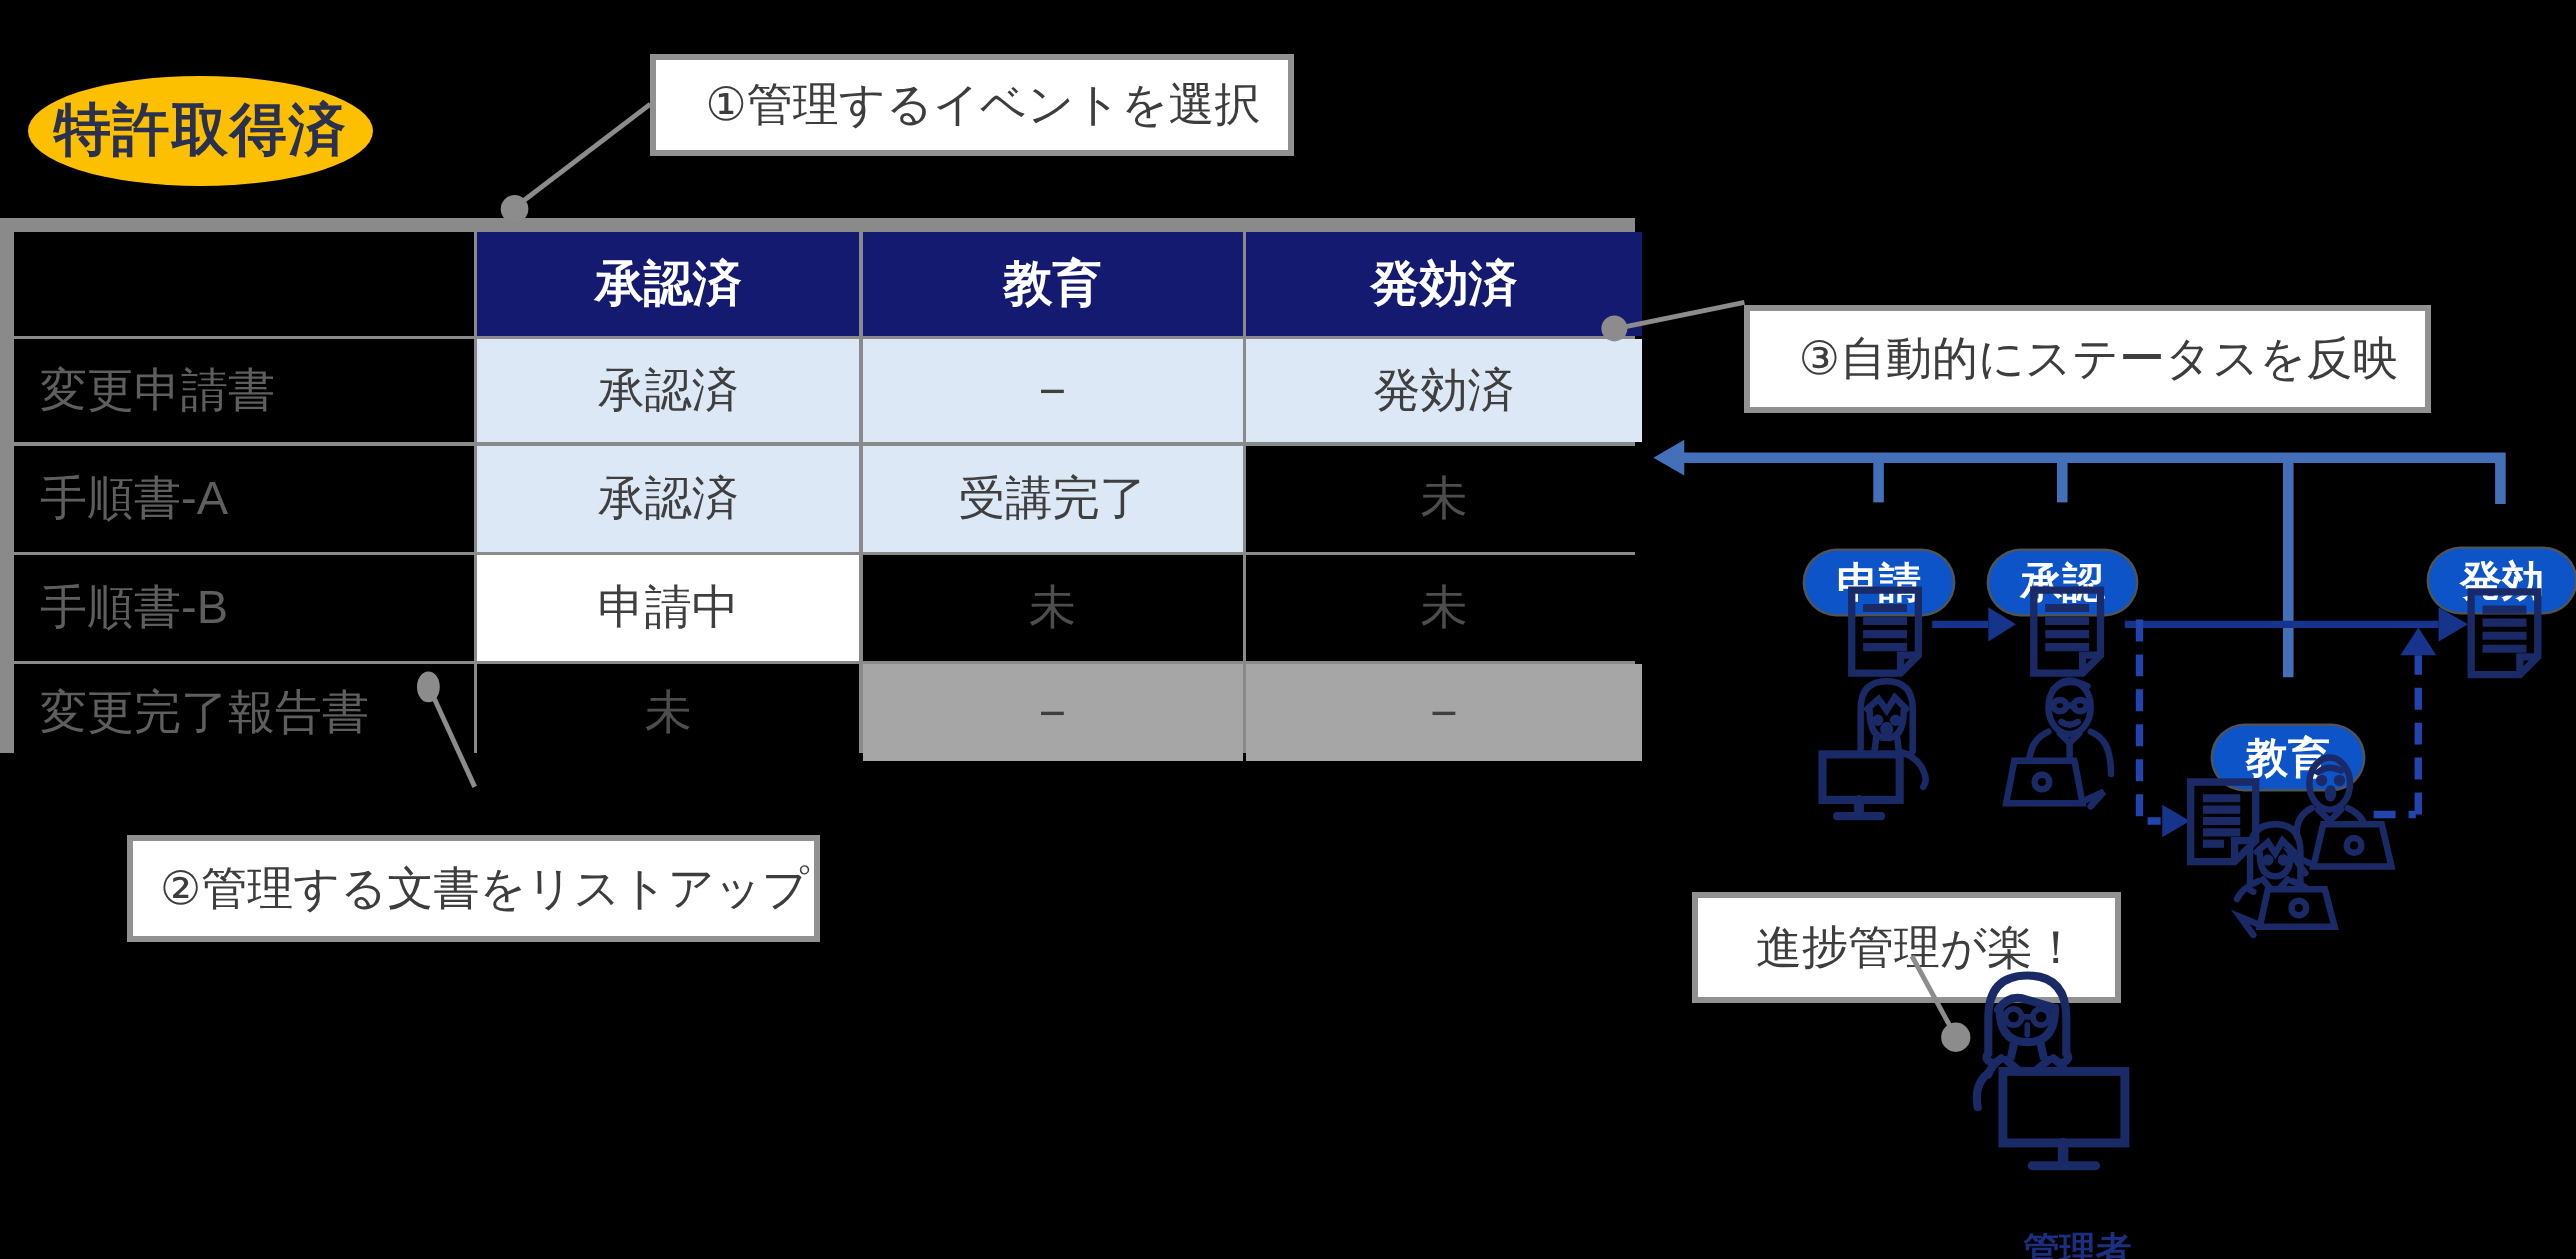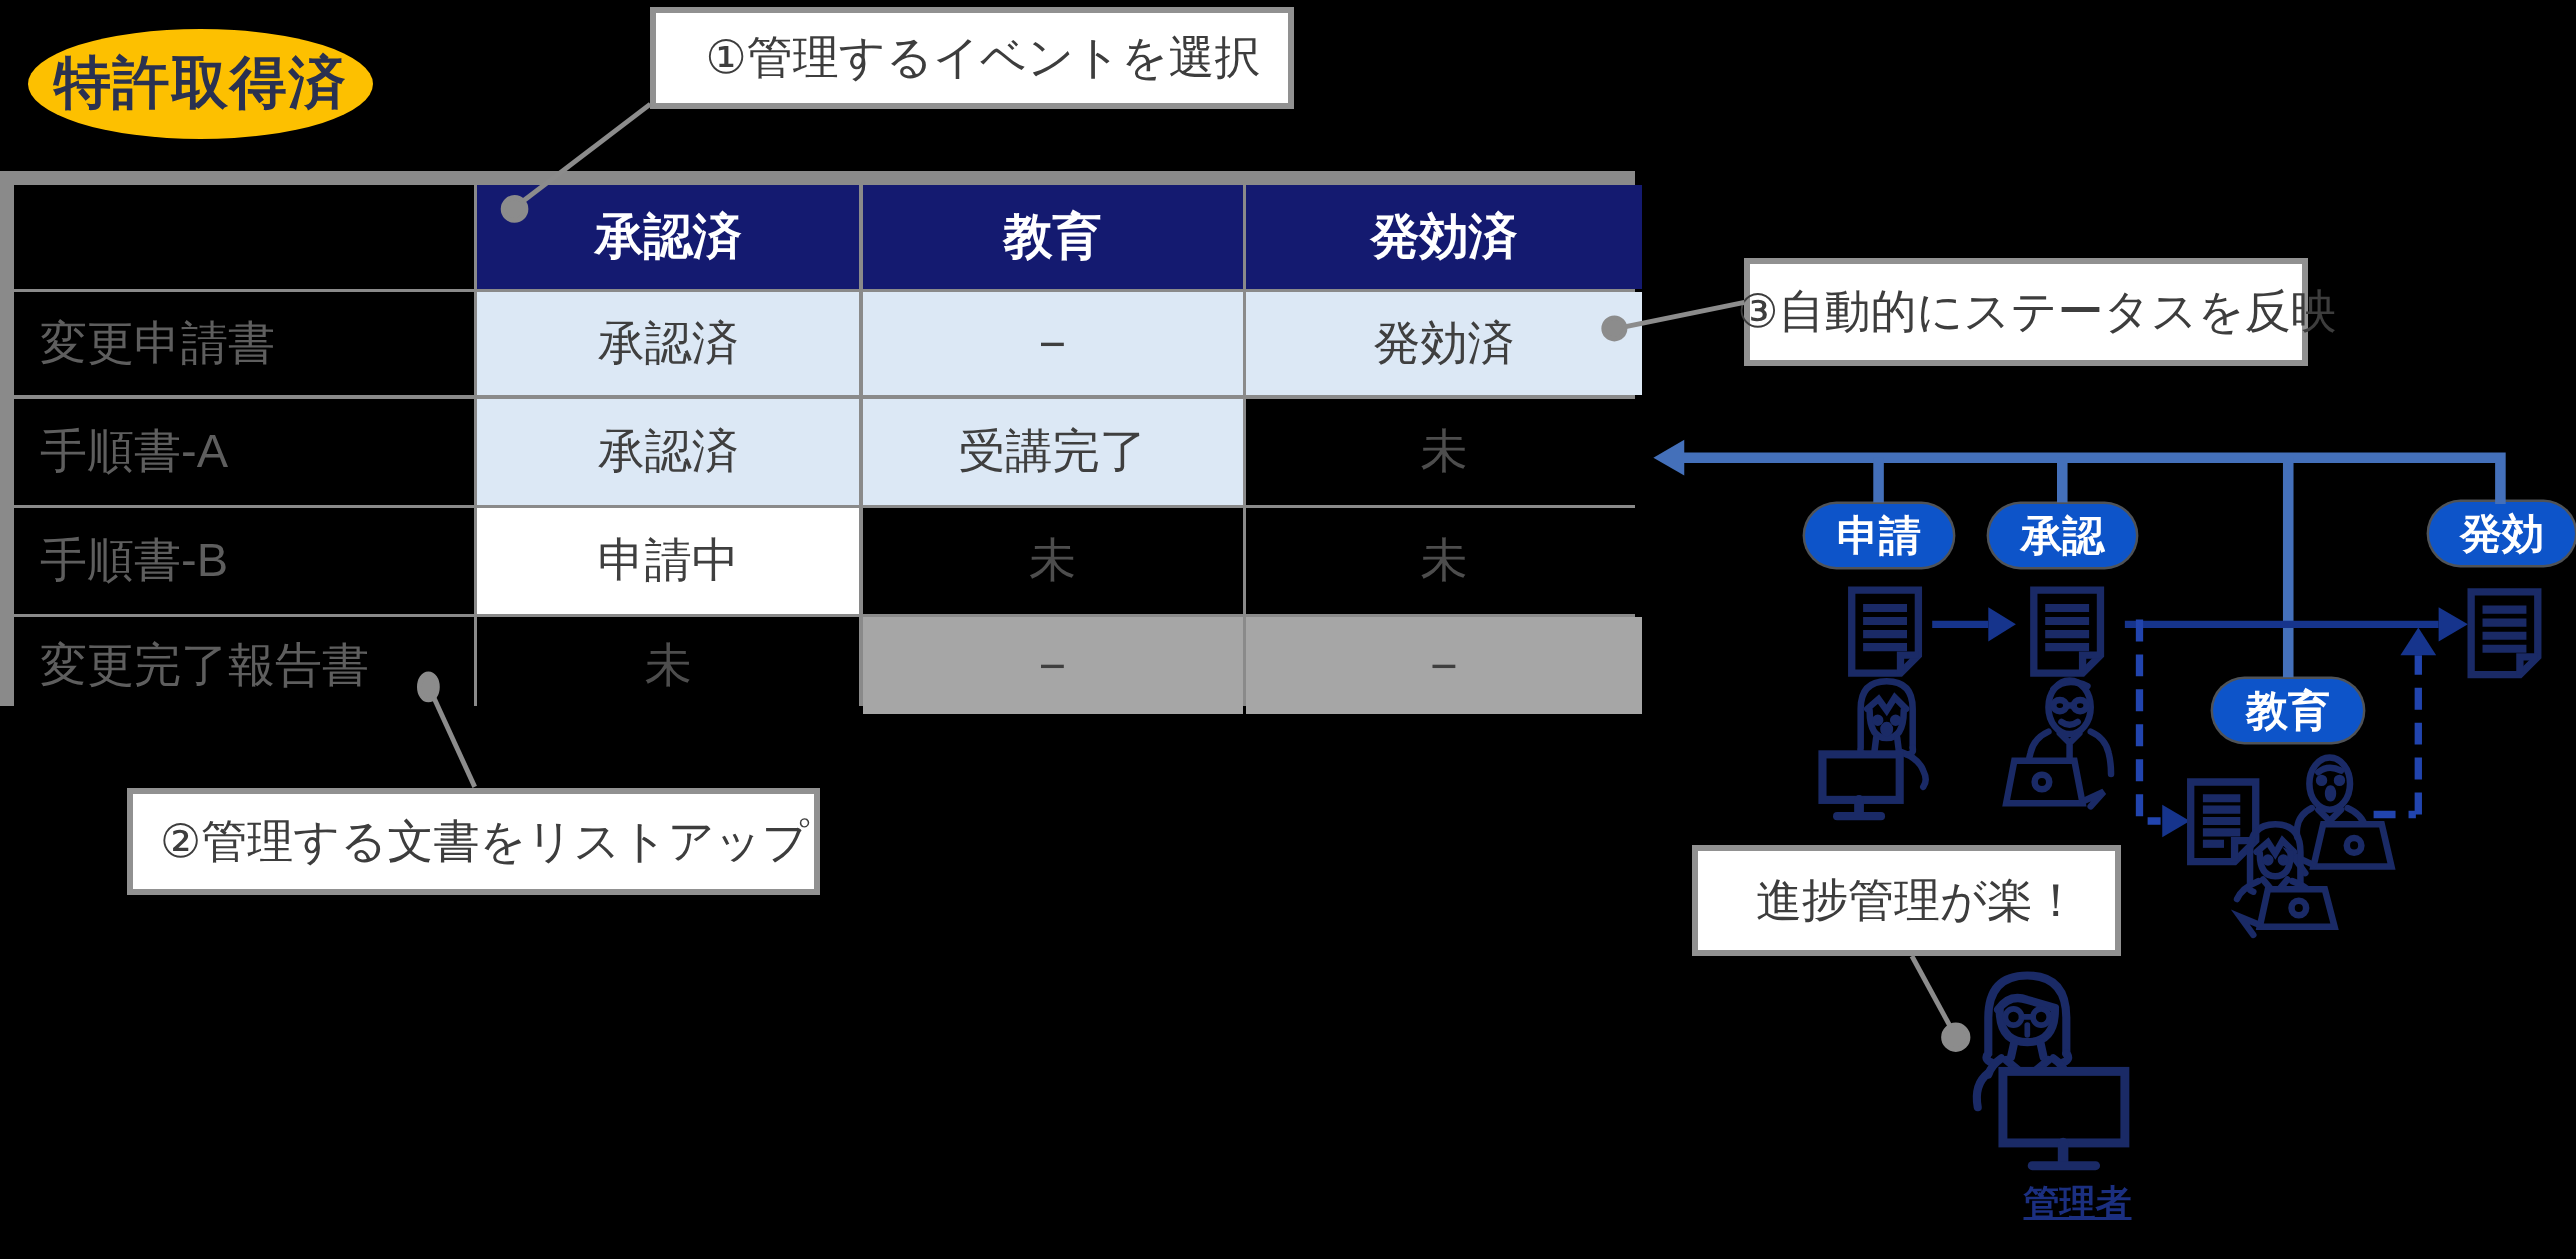--- a/index.html
+++ b/index.html
@@ -1,18 +1,18 @@
 <!DOCTYPE html>
 <html style="font-size:13px"><head>
 <meta charset="utf-8">
 <style>
   html,body{margin:0;padding:0;background:#000;}
   .canvas{position:relative;width:2576px;height:1260px;background:#000000;overflow:hidden;
           font-family:"Liberation Sans","DejaVu Sans",sans-serif;}
-  .abs{position:absolute;}
+  .abs{position:absolute;margin-top:47px;}
 
   
   .patent-oval{left:28px;top:28.5px;width:345px;height:110px;background:#fdc000;border-radius:50%;
                display:flex;align-items:center;justify-content:center;
                font-size:57px;font-weight:bold;color:#2a3150;letter-spacing:1.6px;}
 
   
   .status-table{left:0px;top:171px;width:1635px;height:535px;background:#8a8a8a;
                 display:grid;grid-template-columns:460px 382px 380px 396px;
                 grid-template-rows:104px 103px 106px 106px 97px;gap:3.3px;padding:14px;box-sizing:border-box;}
@@ -23,21 +23,21 @@
   .cell-lightblue{background:#dce8f5;}
   .cell-white{background:#ffffff;}
   .cell-dark{background:#000000;color:#4d4d4d;}
   .cell-gray{background:#a6a6a6;}
 
   
   .callout{background:#ffffff;border:6.5px solid #919191;box-sizing:border-box;color:#3d3d3d;
            font-size:46px;display:flex;align-items:center;justify-content:center;white-space:nowrap;padding-left:22px;}
   .co1{left:650px;top:6.5px;width:644px;height:102px;}
   .co2{left:127px;top:788px;width:693px;height:107px;align-items:center;}
-  .co3{left:1744px;top:258px;width:564px;height:108px;}
+  .co3{left:1744px;top:258px;width:687px;height:108px;}
   .co4{left:1692px;top:845px;width:429px;height:111px;}
 
   
   .pill{background:#0d54c9;color:#ffffff;font-weight:bold;font-size:42px;border-radius:34px;
         display:flex;align-items:center;justify-content:center;box-shadow:0 0 0 2.4px rgba(230,238,250,0.35);}
   .pill-apply{left:1805px;top:504px;width:148px;height:63px;}
   .pill-approve{left:1989px;top:504px;width:147px;height:63px;}
   .pill-effective{left:2429px;top:502px;width:146px;height:63px;}
   .pill-education{left:2213px;top:679px;width:150px;height:63px;}
 

